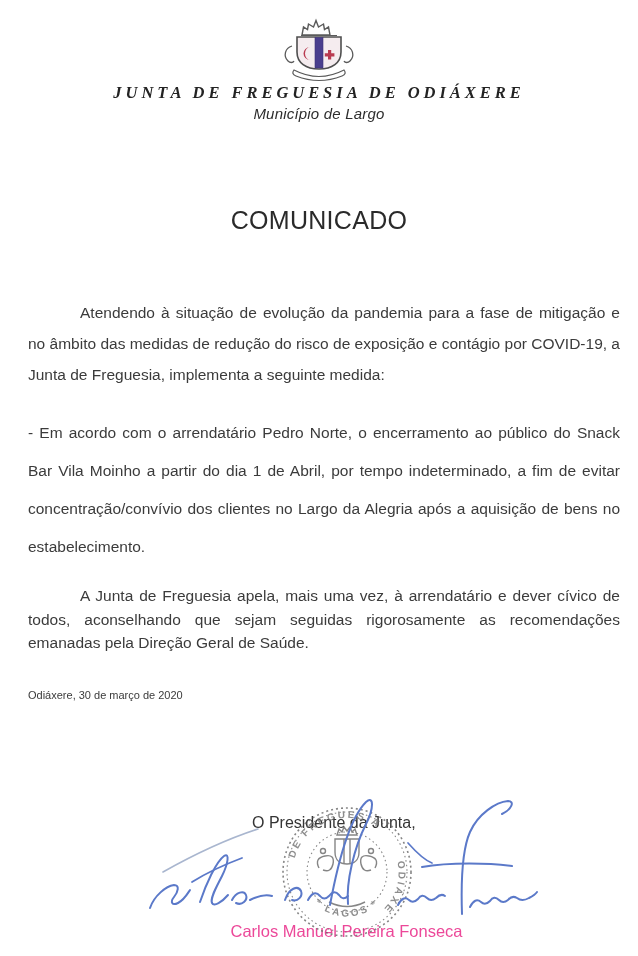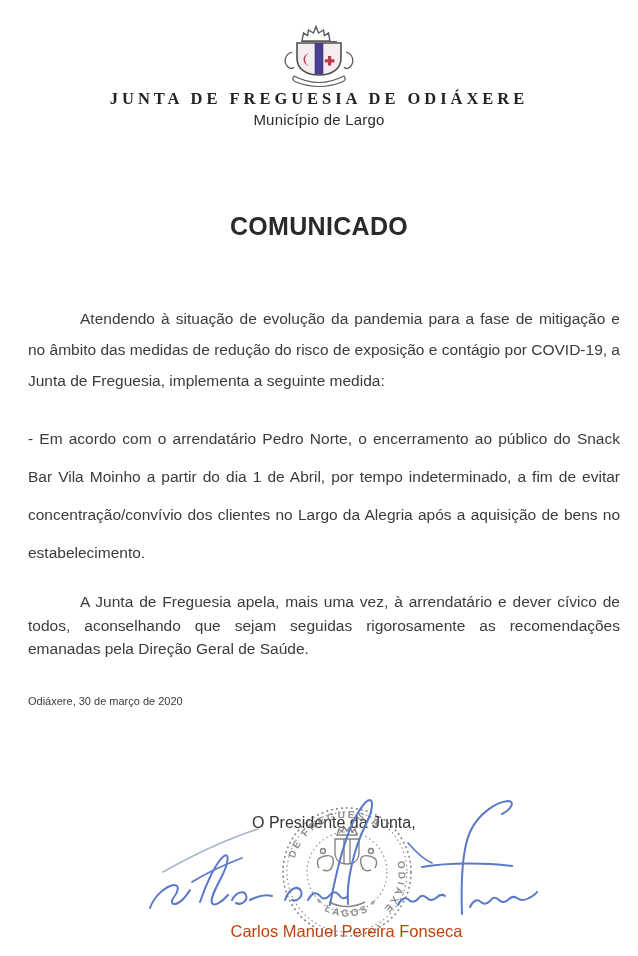--- a/index.html
+++ b/index.html
@@ -3,50 +3,50 @@
 <meta charset="utf-8">
 <style>
   html,body{margin:0;padding:0;}
   body{
     width:638px;height:956px;background:#ffffff;position:relative;overflow:hidden;
     font-family:"Liberation Sans", sans-serif;color:#3b3b3b;
   }
   .page{position:absolute;inset:0;}
 
   
-  header{ text-align:center; padding-top:22px; }
+  header{ text-align:center; padding-top:16px;font-style:italic; }
   .crest-wrap{height:64px;}
   .org-name{
     font-family:"Liberation Serif", serif; font-weight:bold; font-size:16.5px;
     letter-spacing:0.24em; color:#232323; margin-top:3px; white-space:nowrap;
   }
   .muni{ font-size:15px; color:#2d2d2d; margin-top:2px; letter-spacing:0.2px; }
 
   
   h1.doc-title{
-    text-align:center; font-size:25px; font-weight:bold; color:#2a2a2a;
+    text-align:center; font-size:25px; font-weight:normal; color:#2a2a2a;
     margin:84px 0 0 0; letter-spacing:0.3px;
   }
 
   
   main{ padding:0 18px 0 28px; margin-top:62px; font-size:15.5px; color:#3b3b3b; }
   .para{ text-align:justify; margin:0; }
   .p1{ line-height:31px; margin-bottom:24px; text-indent:52px; }
   .p2{ line-height:38px; margin-bottom:18px; }
   .p3{ line-height:23px; margin-bottom:10px; text-indent:52px; }
   .p4{ line-height:23.5px; text-indent:52px; }
   .dateline{ margin-top:34px; font-size:11px; }
 
   
   .sigblock{ position:absolute; left:0; top:800px; width:638px; height:156px;padding-left:28px; }
   .role-line{ position:absolute; left:252px; top:14px; font-size:16px; color:#343434; z-index:1; white-space:nowrap; }
   .stamp{ position:absolute; left:279px; top:4px; z-index:2; opacity:0.82; }
   .ink{ position:absolute; left:140px; top:-10px; z-index:3; }
   .signer-name{ position:absolute; left:0; top:122px; width:638px; text-align:center; font-size:16.5px;
-    color:#c2410c; z-index:1; padding-left:55px; box-sizing:border-box; }
+    color:#ec4899; z-index:1; padding-left:55px; box-sizing:border-box; }
 </style>
 </head>
 <body>
 
 <div class="page">
 
   <header>
     <div class="crest-wrap">
       <svg width="74" height="66" viewBox="0 0 74 66">
 

